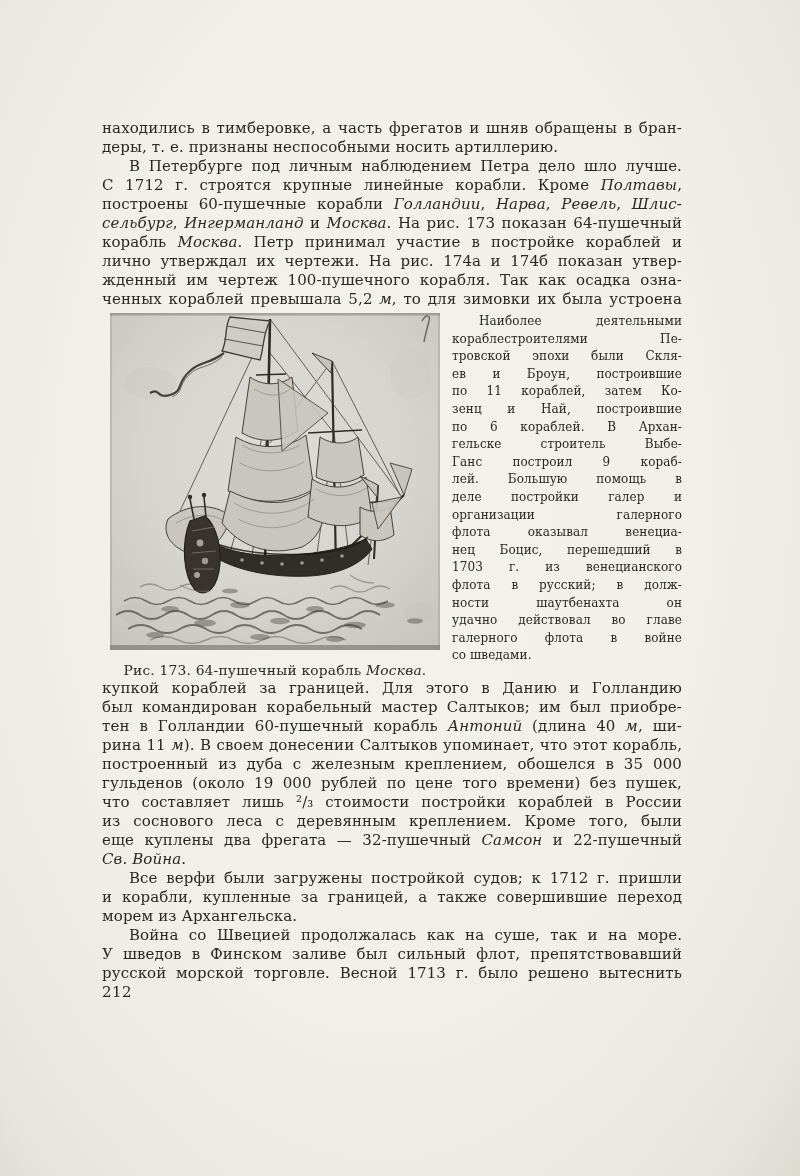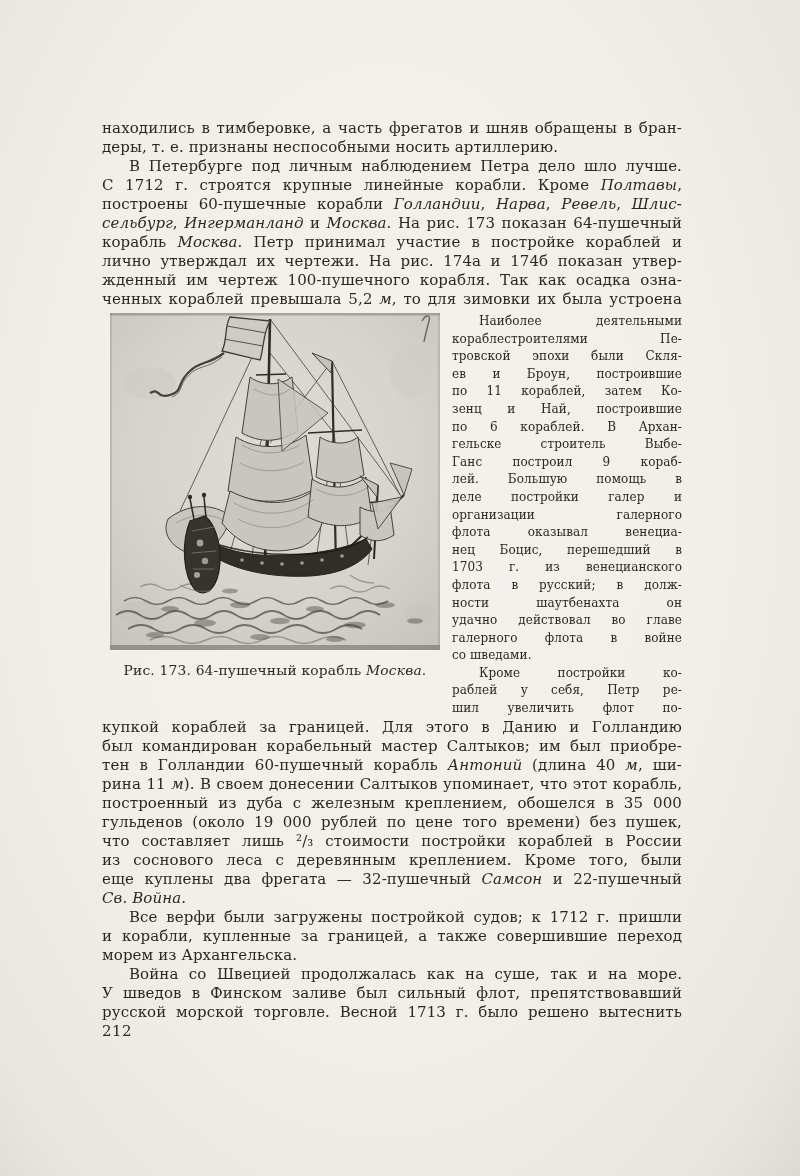--- a/index.html
+++ b/index.html
@@ -198,25 +198,20 @@
 организации галерного
 флота оказывал венециа-
 нец Боцис, перешедший в
 1703 г. из венецианского
 флота в русский; в долж-
 ности шаутбенахта он
 удачно действовал во главе
 галерного флота в войне</span></div>
           <div class="plast"><span>со шведами.</span></div>
         </div>
-        <div class="para">
-          <div class="plines indent"><span>Кроме постройки ко-
-раблей у себя, Петр ре-
-шил увеличить флот по-</span></div>
-        </div>
       </div>
     </div>
 
     <div class="para">
       <div class="plines"><span>купкой кораблей за границей. Для этого в Данию и Голландию
 был командирован корабельный мастер Салтыков; им был приобре-
 тен в Голландии 60-пушечный корабль </span><em>Антоний</em><span> (длина 40 </span><em>м</em><span>, ши-
 рина 11 </span><em>м</em><span>). В своем донесении Салтыков упоминает, что этот корабль,
 построенный из дуба с железным креплением, обошелся в 35&nbsp;000
 гульденов (около 19&nbsp;000 рублей по цене того времени) без пушек,

